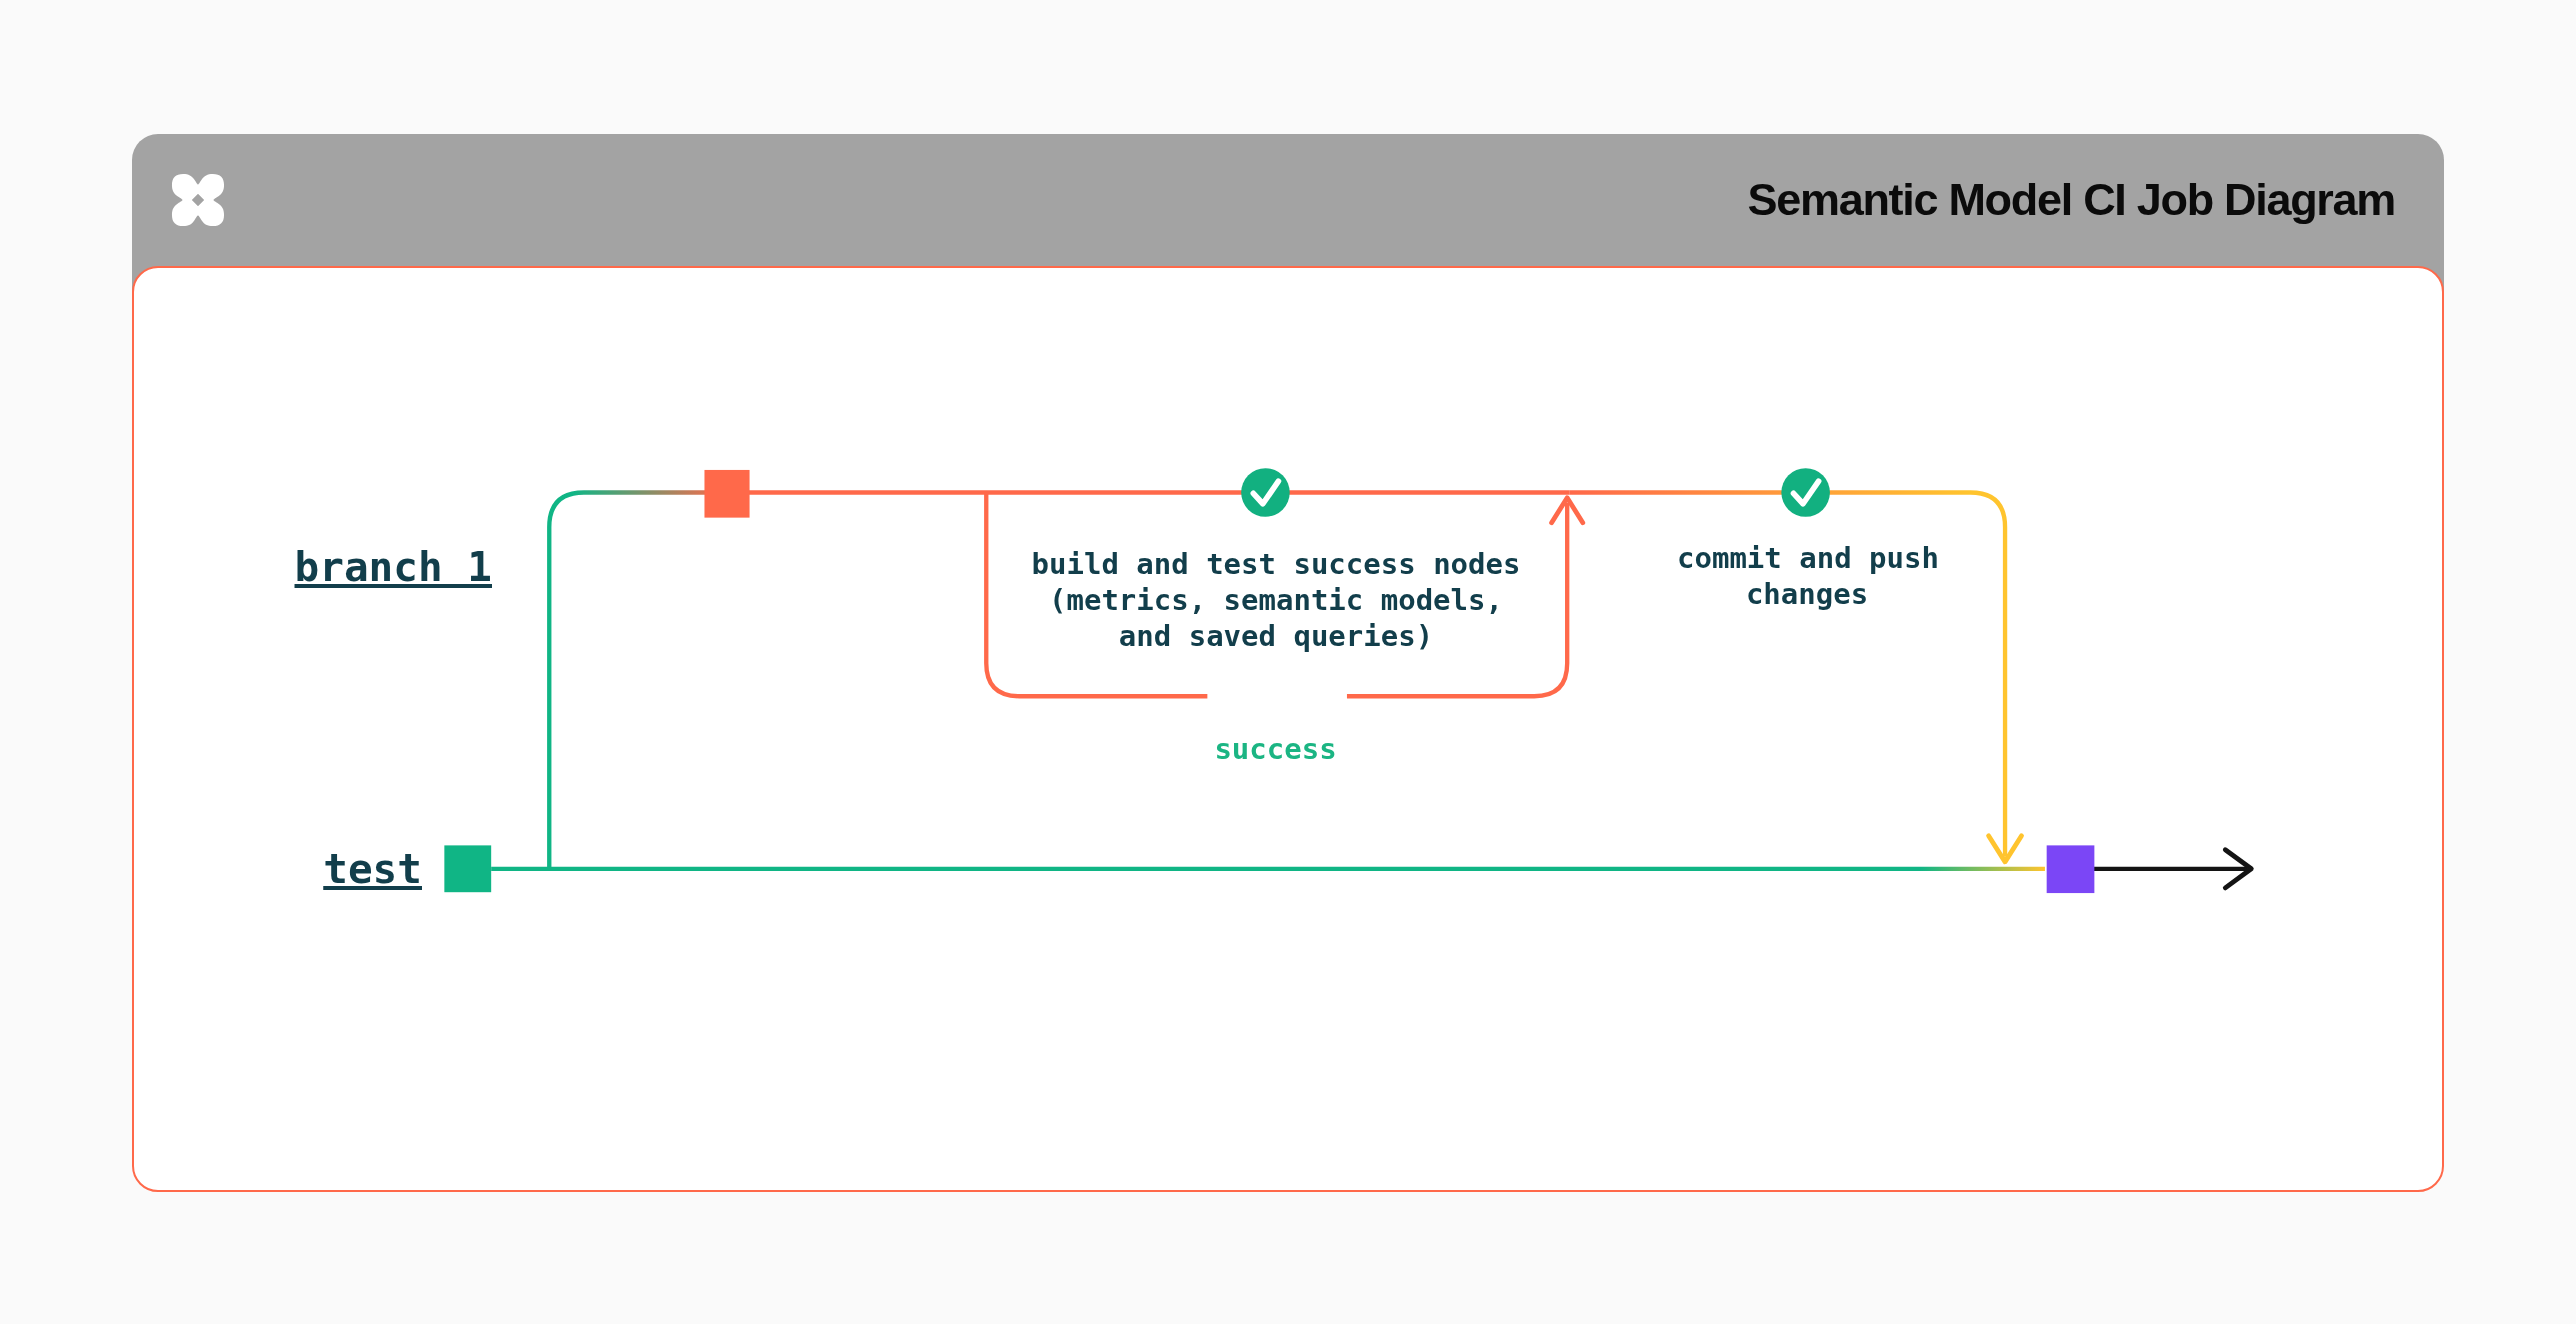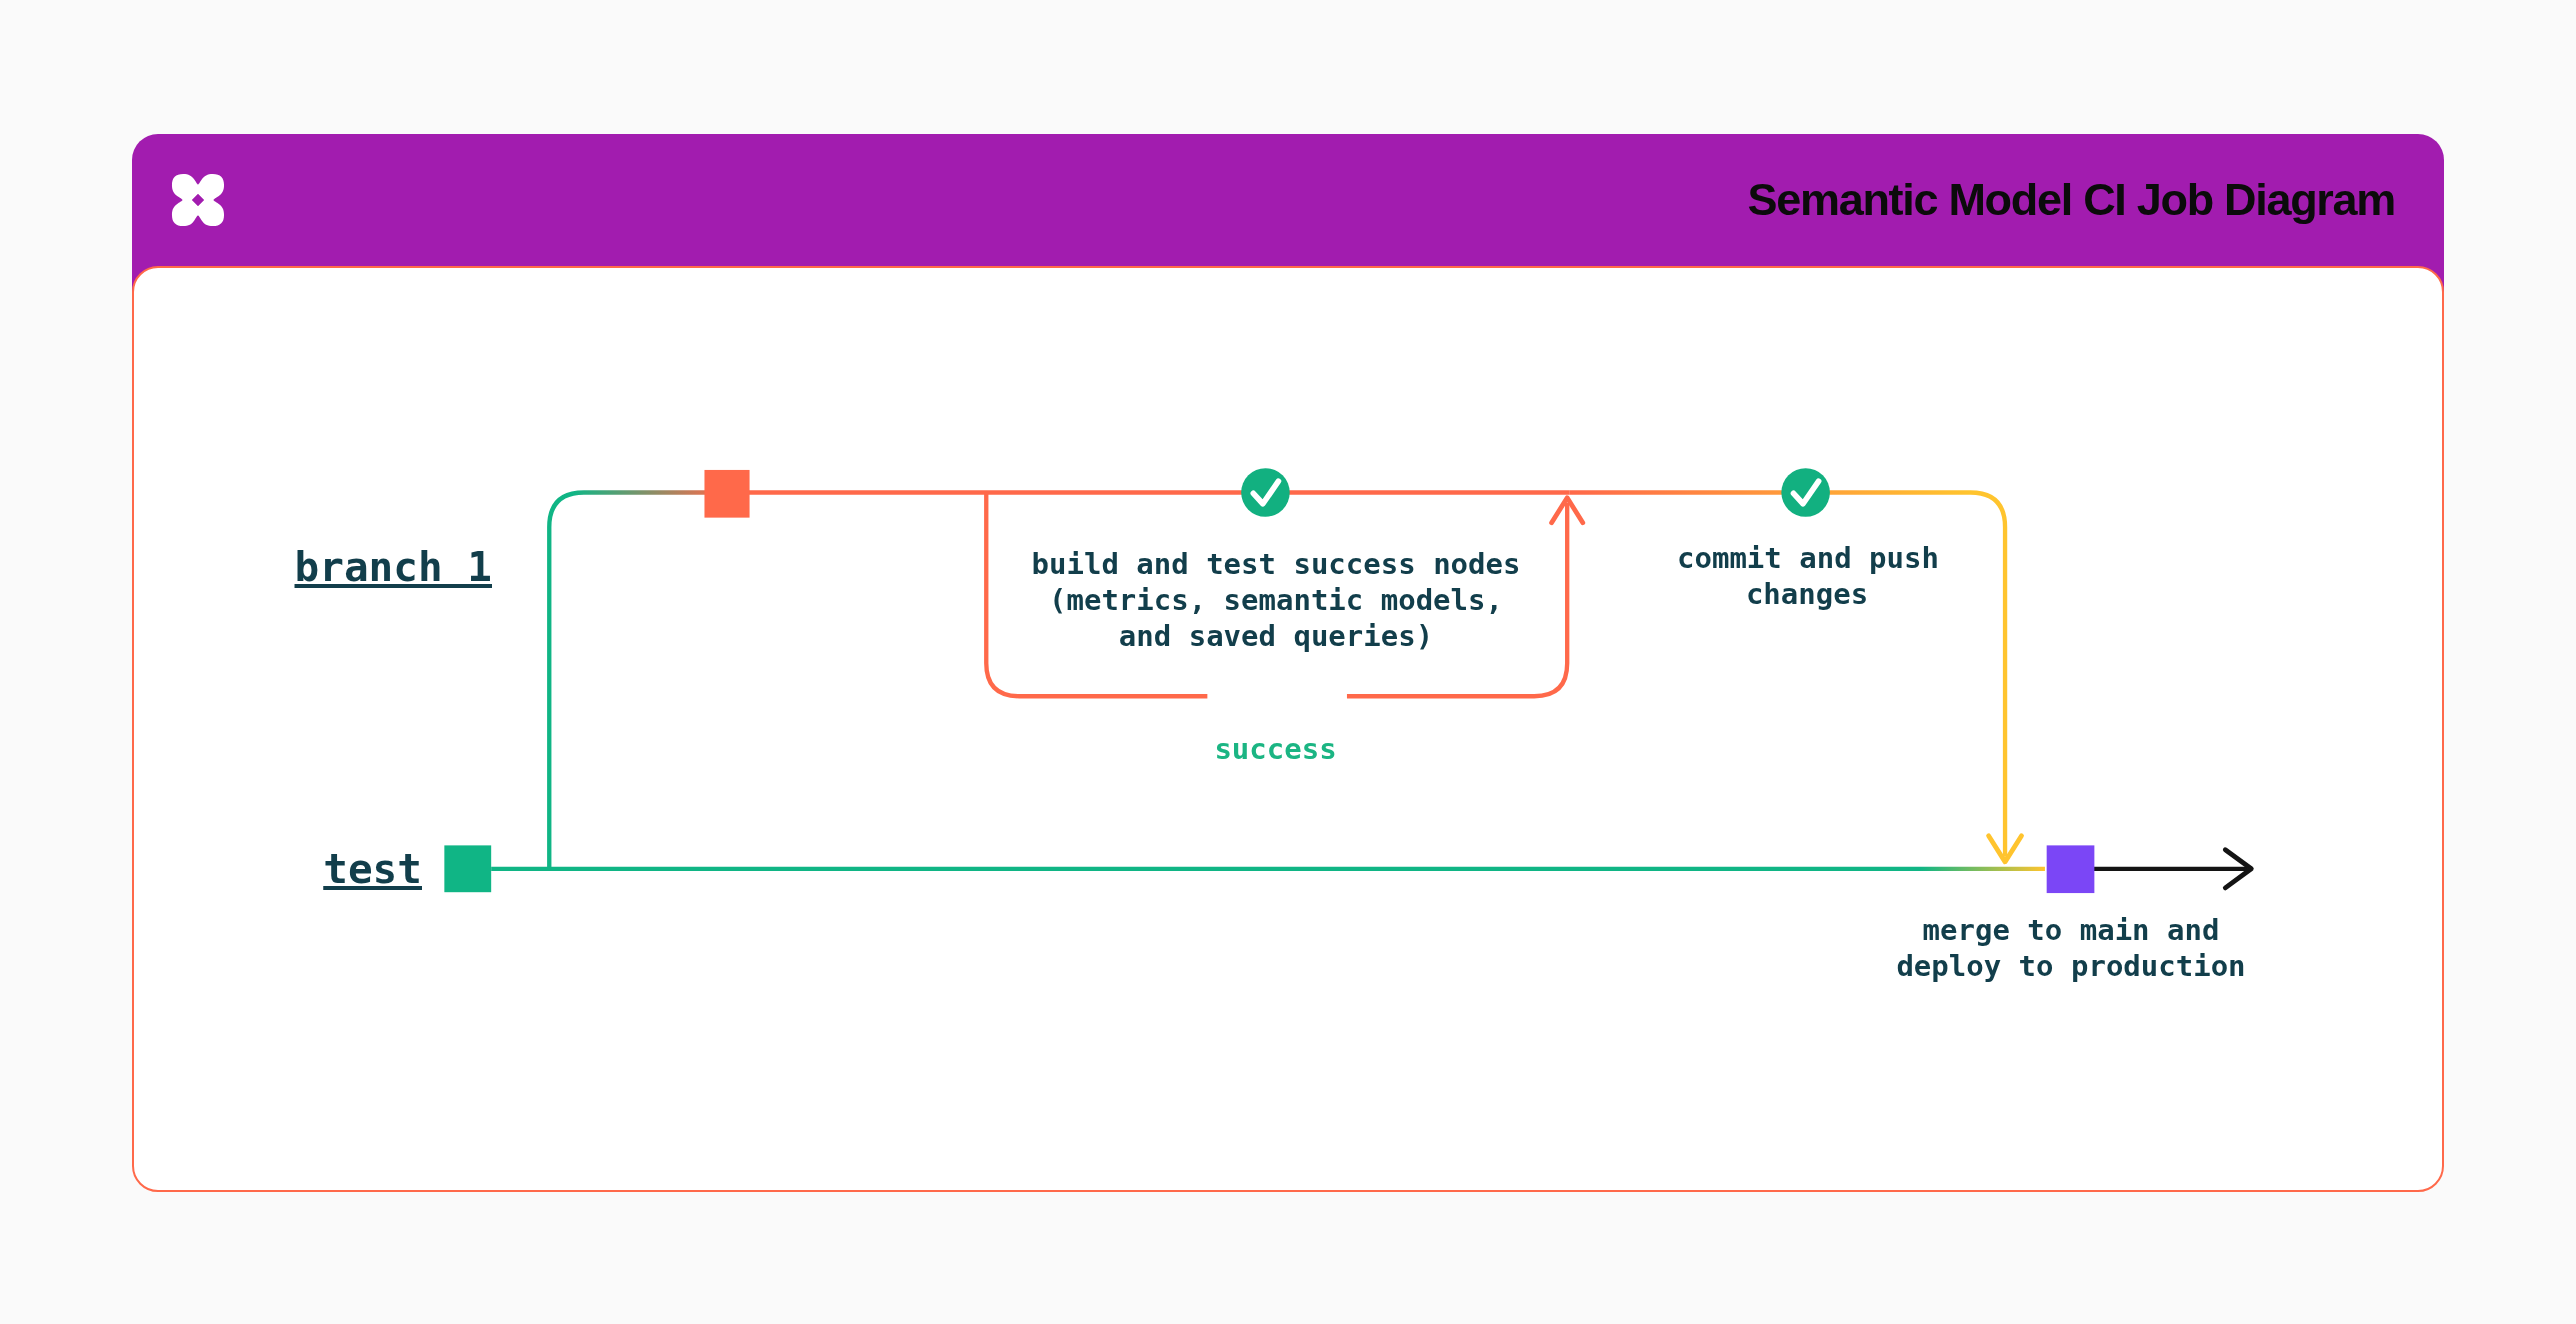--- a/index.html
+++ b/index.html
@@ -12,21 +12,21 @@
   }
 
   
   .card {
     position: absolute; left: 132px; top: 134px;
     width: 2312px; height: 1058px;
   }
   .card-header {
     position: absolute; left: 0; top: 0;
     width: 100%; height: 160px;
-    background: #a21caf;
+    background: #a3a3a3;
     border-radius: 26px 26px 0 0;
   }
   .header-inner {
     position: absolute; left: 0; top: 0;
     width: 100%; height: 132px;
     display: flex; align-items: center; justify-content: space-between;
     padding: 0 49px 0 35px;
   }
   .logo-box { width: 62px; height: 62px; flex: 0 0 auto; }
   .page-title {
@@ -142,19 +142,15 @@
     <span style="display:block">and saved queries)</span>
   </div>
 
   <div class="lbl success-lbl" style="left:1180px; top:683px; width:191px;">success</div>
 
   <div class="lbl" style="left:1677px; top:540px; width:260px;">
     <span style="display:block">commit and push</span>
     <span style="display:block">changes</span>
   </div>
 
-  <div class="lbl" style="left:1854px; top:912px; width:434px;">
-    <span style="display:block">merge to main and</span>
-    <span style="display:block">deploy to production</span>
-  </div>
 
 </div>
 
 
 </body></html>

